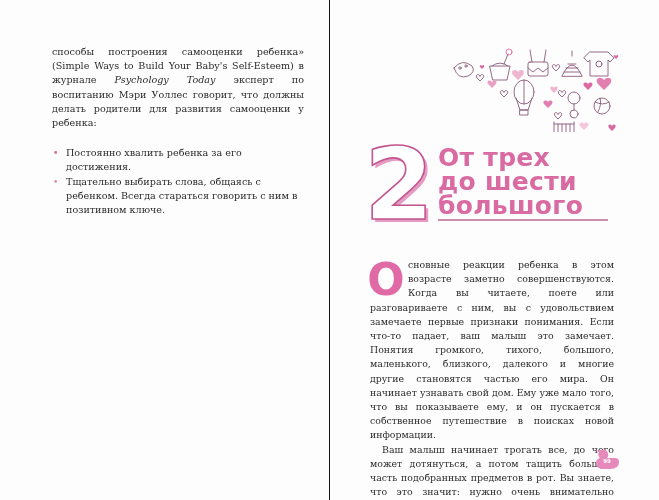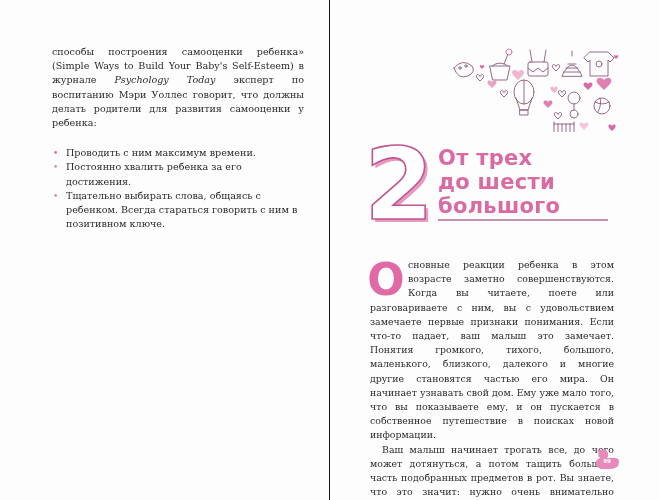--- a/index.html
+++ b/index.html
@@ -86,21 +86,21 @@
       width: 76px;
       height: 86px;
     }
     .chapter-title {
       position: absolute;
       left: 438px;
       top: 146px;
       width: 180px;
       font-family: "DejaVu Sans", "Liberation Sans", sans-serif;
       font-weight: bold;
-      font-size: 21px;
+      font-size: 25px;
       line-height: 24px;
       color: #d96aa2;
       letter-spacing: 0.3px;
     }
     .chapter-title div { margin: 0; }
     .chapter-rule {
       position: absolute;
       left: 438px;
       top: 219px;
       width: 170px;
@@ -152,21 +152,21 @@
 </head>
 <body>
 
 <div class="spread">
 
   <div class="page page-left">
     <div class="left-text">
       <p><span>способы построения самооценки ребенка» (Simple Ways to Build Your Baby's Self-Esteem) в журнале </span><span class="ital">Psychology Today</span><span> эксперт по воспитанию Мэри Уоллес говорит, что должны делать родители для развития самооценки у ребенка:</span></p>
       <ul class="bullets">
         <li><span class="dot">•</span></li>
-        <li><span class="dot">•</span><span>Проводить с ним максимум времени.</span></li>
+        <li><span class="dot">•</span></li>
         <li><span class="dot">•</span><span>Постоянно хвалить ребенка за его достижения.</span></li>
         <li><span class="dot">•</span><span>Тщательно выбирать слова, общаясь с ребенком. Всегда стараться говорить с ним в позитивном ключе.</span></li>
       </ul>
     </div>
   </div>
 
   <div class="spine"></div>
 
   <div class="page page-right"></div>
 

